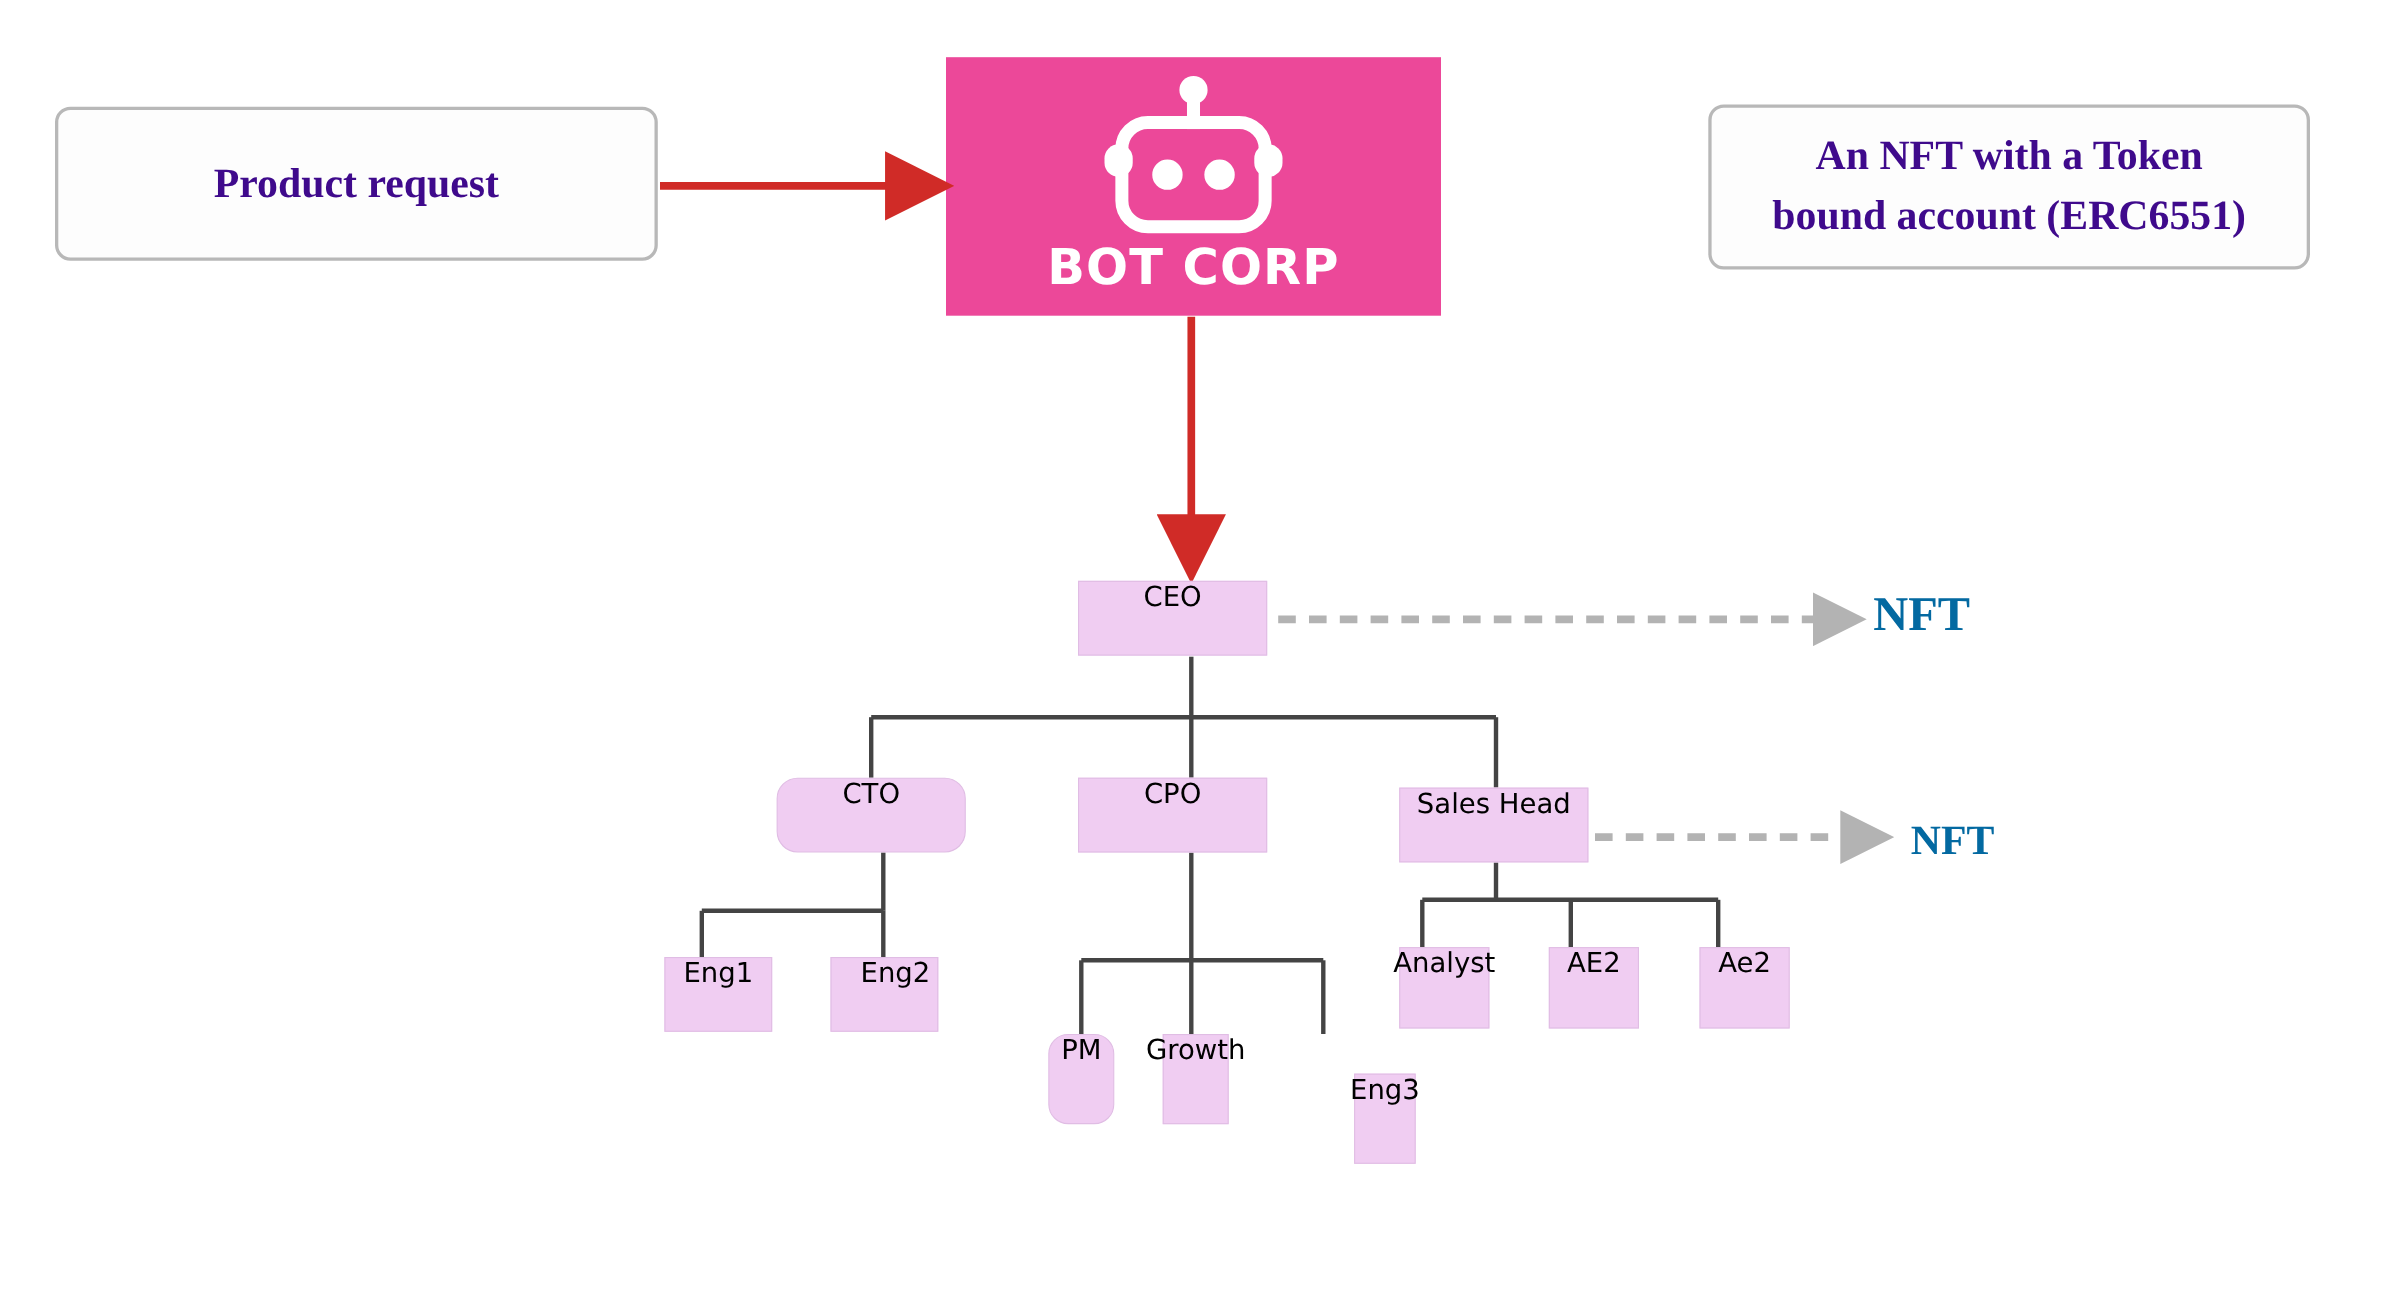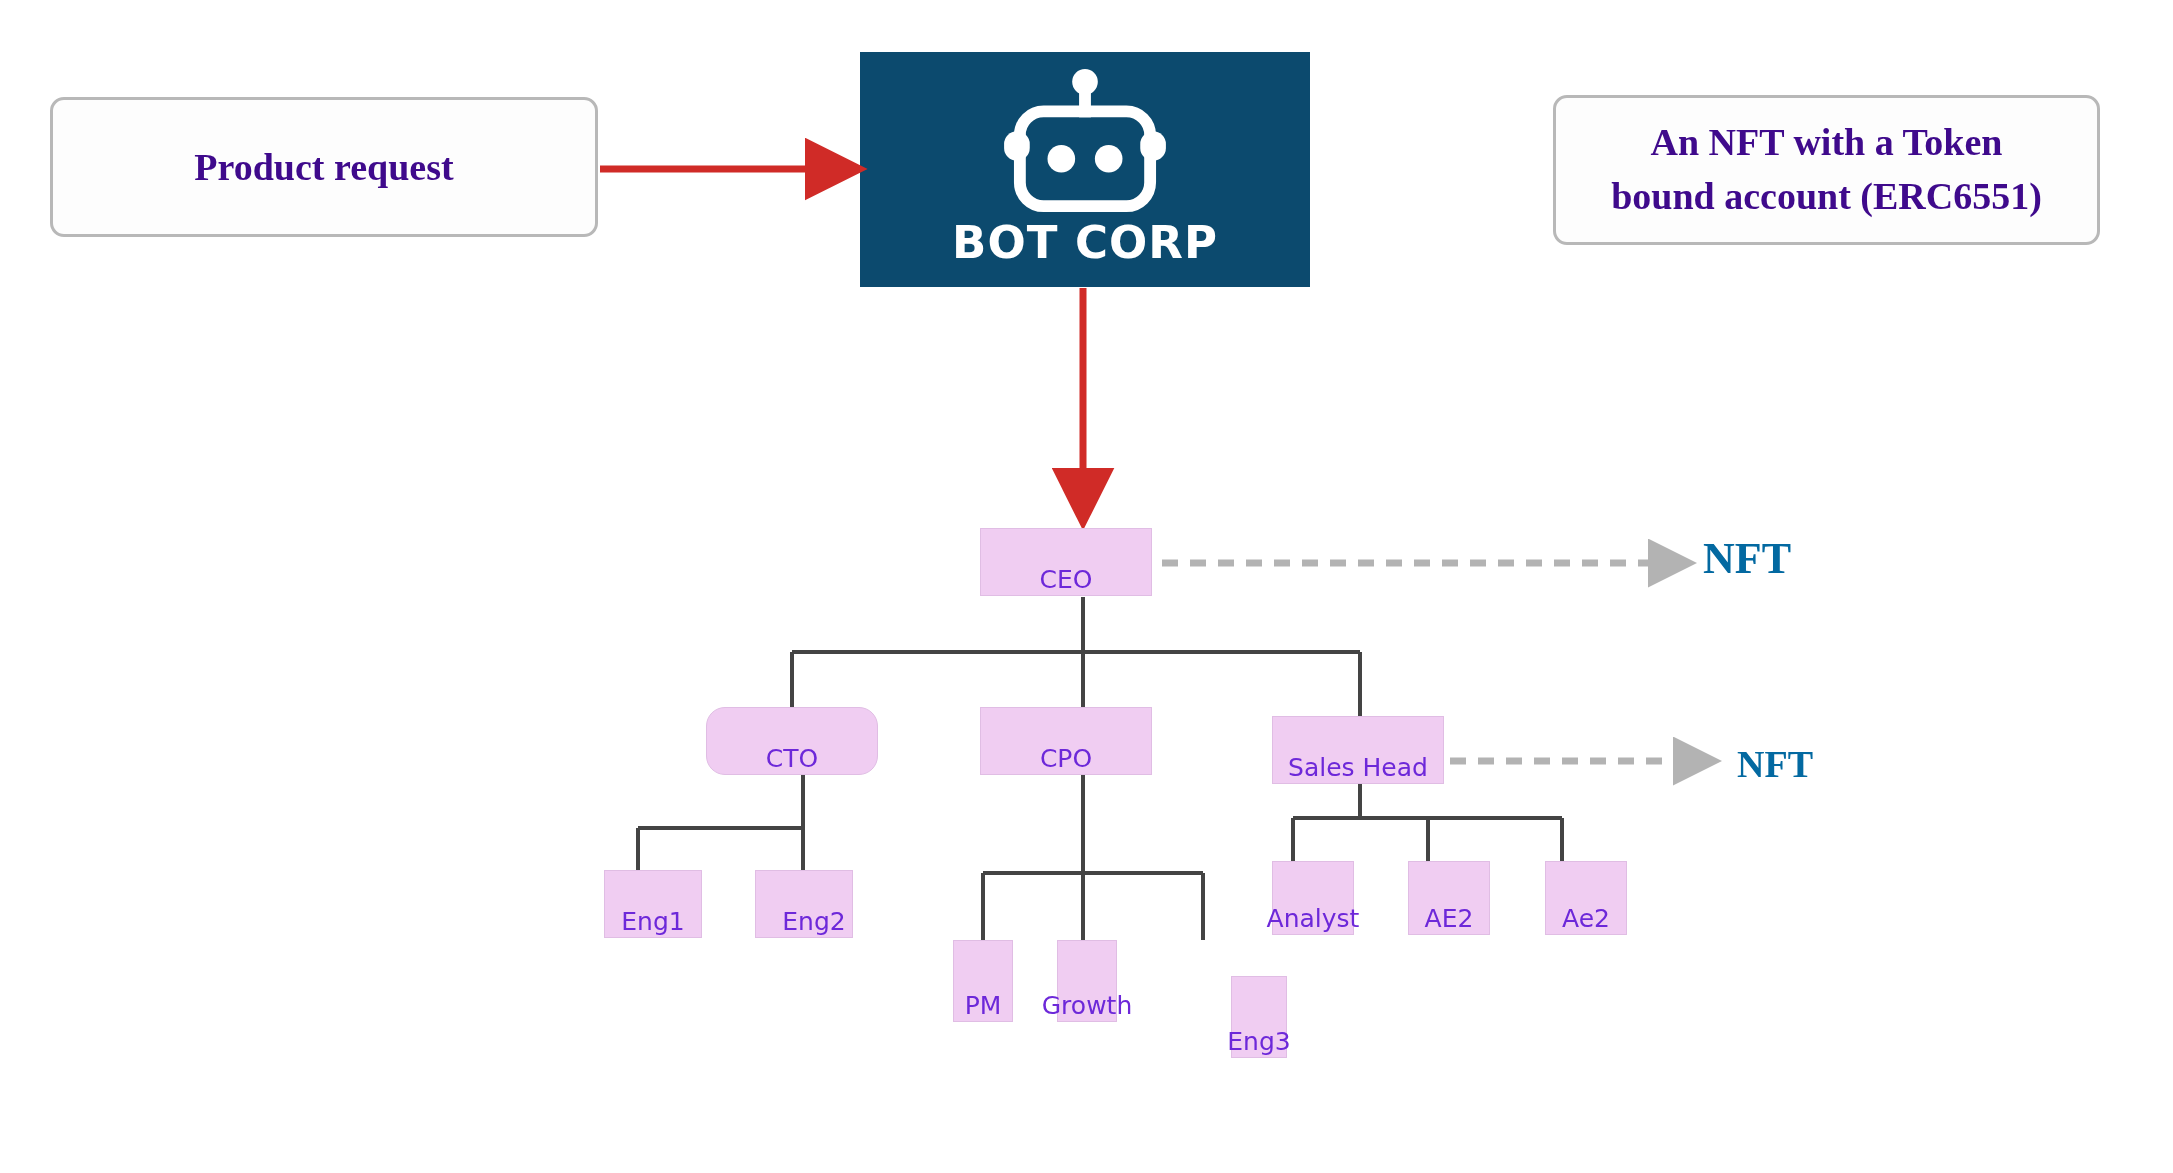--- a/index.html
+++ b/index.html
@@ -54,21 +54,21 @@
     padding: 0 16px;
   }
 
   
   #brand-tile {
     position: absolute;
     left: 860px;
     top: 52px;
     width: 450px;
     height: 235px;
-    background: #0c4a6e;
+    background: #ec4899;
     display: flex;
     flex-direction: column;
     align-items: center;
     justify-content: flex-start;
     padding-top: 16px;
     box-sizing: border-box;
   }
   #brand-tile .robot-mark {
     width: 200px;
     height: 148px;
@@ -93,24 +93,24 @@
     pointer-events: none;
   }
 
   
   .org-node {
     position: absolute;
     box-sizing: border-box;
     background: #f0cdf2;
     border: 1px solid #e0bde4;
     display: flex;
-    align-items: flex-end;
+    align-items: flex-start;
     justify-content: center;
     text-align: center;
-    color: #6d28d9;
+    color: #000000;
     font-family: "DejaVu Sans", sans-serif;
     font-size: 25px;
     line-height: 1.15;
     padding: 0 4px;
   }
 
   
   .nft-label {
     position: absolute;
     color: #0369a1;
@@ -231,21 +231,21 @@
   </div>
 
   <div class="org-node" id="node-eng1" style="left:592px; top:870px; width:98px; height:68px;margin-left:12px;">
     <span>Eng1</span>
   </div>
 
   <div class="org-node" id="node-eng2" style="left:755px; top:870px; width:98px; height:68px;padding-left:24px;">
     <span>Eng2</span>
   </div>
 
-  <div class="org-node" id="node-pm" style="left:953px; top:940px; width:60px; height:82px;">
+  <div class="org-node" id="node-pm" style="left:953px; top:940px; width:60px; height:82px;border-radius:18px;">
     <span>PM</span>
   </div>
 
   <div class="org-node" id="node-growth" style="left:1057px; top:940px; width:60px; height:82px;">
     <span>Growth</span>
   </div>
 
   <div class="org-node" id="node-eng3" style="left:1231px; top:940px; width:56px; height:82px;margin-top:36px;">
     <span>Eng3</span>
   </div>

